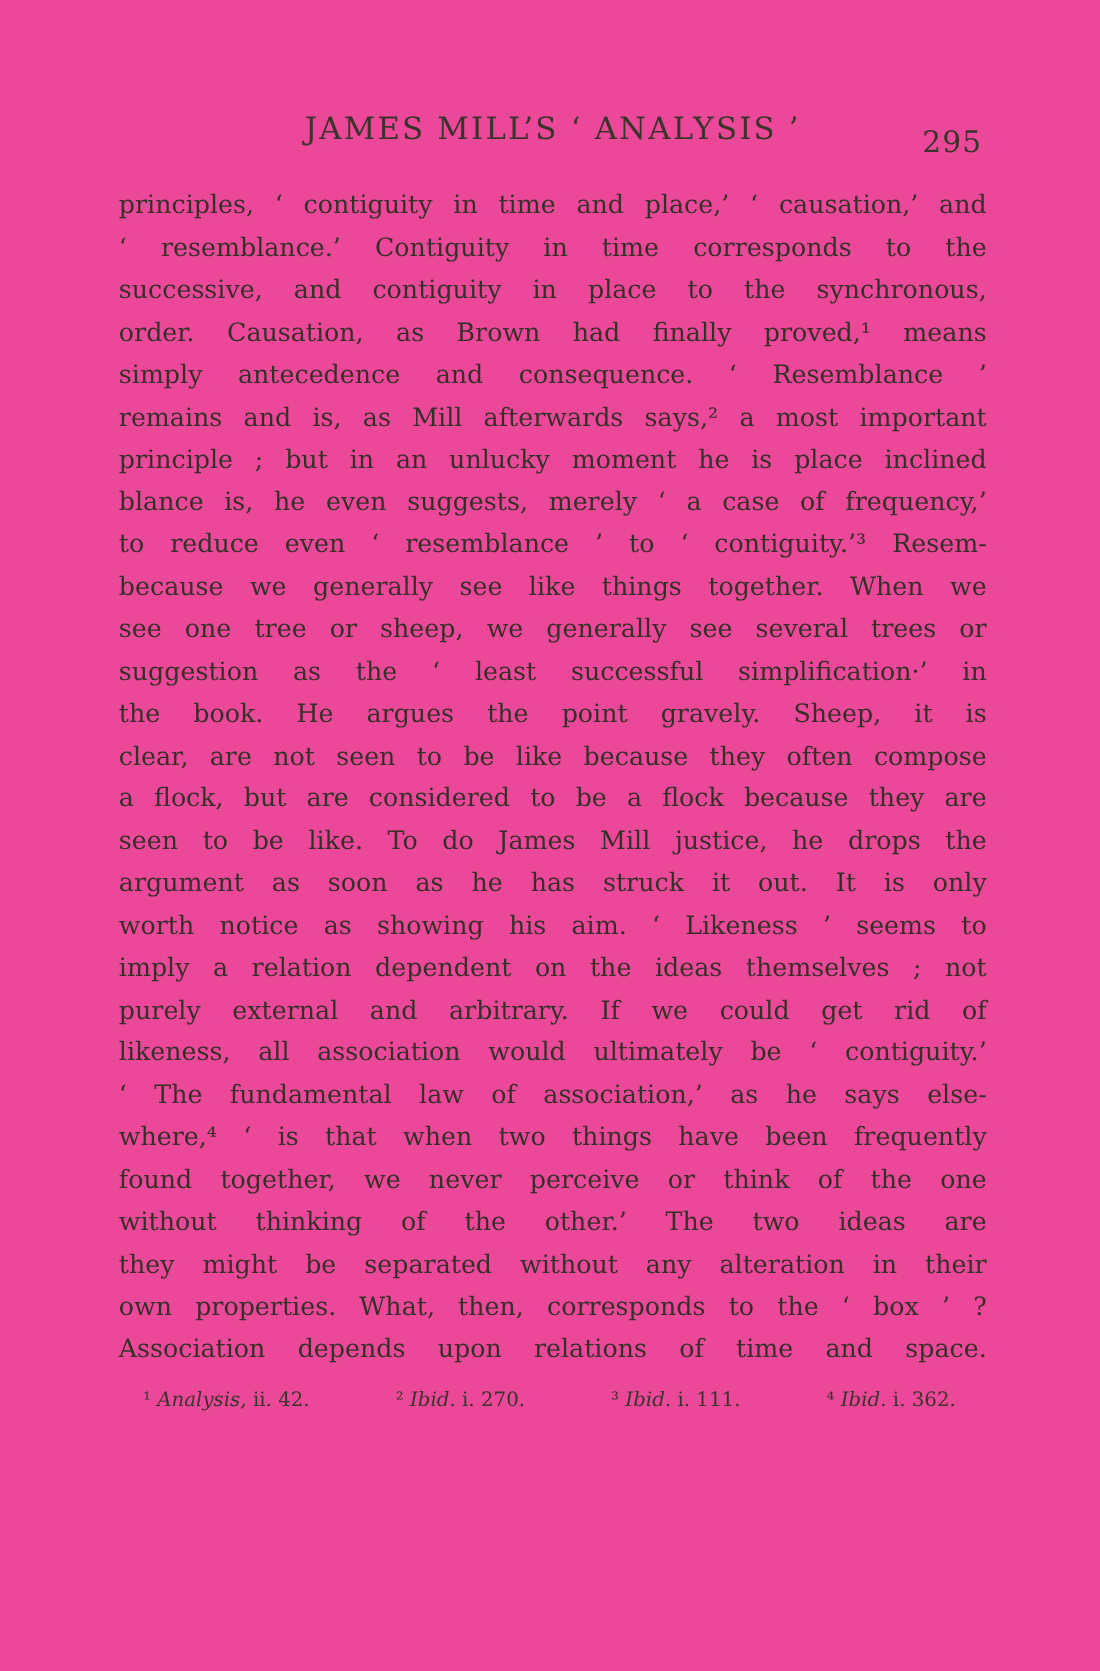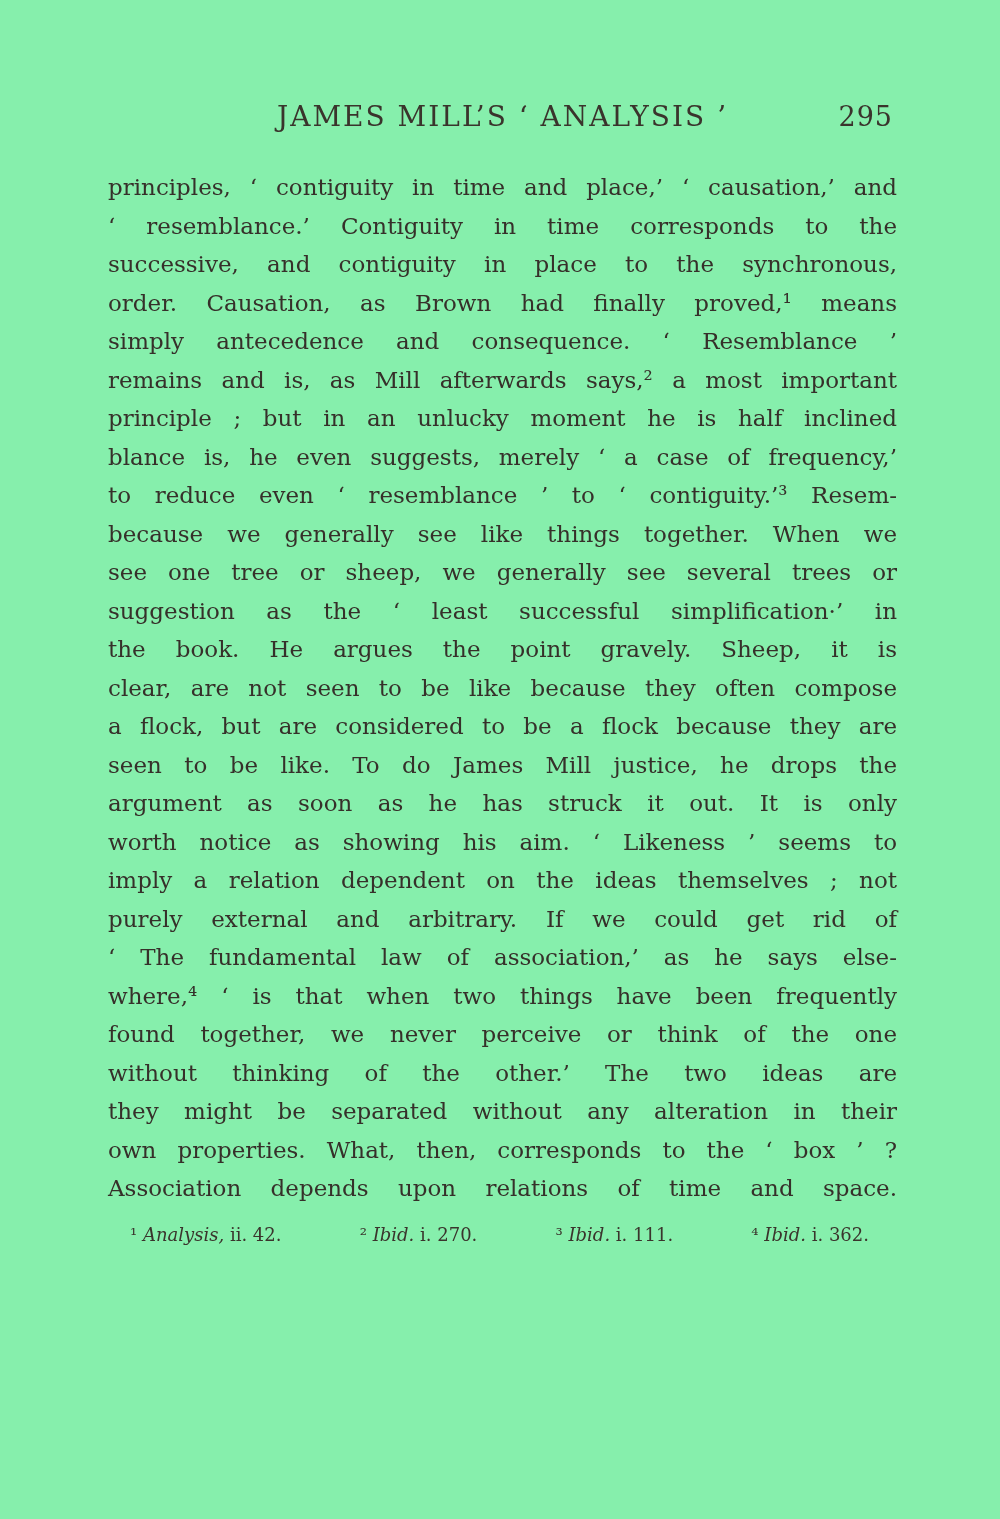--- a/index.html
+++ b/index.html
@@ -4,42 +4,42 @@
 <style>
   * { margin: 0; padding: 0; box-sizing: border-box; }
   html, body { background: #f3f1ec; }
   body { font-family: "DejaVu Serif", "Liberation Serif", serif; }
 
   .page {
     position: relative;
     width: 1000px;
     height: 1519px;
     margin: 0 auto;
-    background: #86efac;
+    background: #ec4899;
     color: #38322a;
     padding: 100px 103px 0 108px;
     overflow: hidden;
   }
 
   .page-header {
     position: relative;
     height: 42px;
     margin-bottom: 26px;
   }
   .running-title {
     display: block;
     text-align: center;
     font-size: 28px;
     letter-spacing: 2px;
     color: #3a342c;
   }
   .page-number {
     position: absolute;
     right: 4px;
-    top: 1px;
+    top: 14px;
     font-size: 27px;
     letter-spacing: 1px;
     color: #3a342c;
   }
 
   .body-text .line {
     font-size: 23px;
     line-height: 38.5px;
     text-align: justify;
     -moz-text-align-last: justify;
@@ -70,34 +70,35 @@
     <span class="page-number">295</span>
   </header>
 
   <main class="body-text">
     <div class="line">principles, ‘ contiguity in time and place,’ ‘ causation,’ and</div>
     <div class="line">‘ resemblance.’ Contiguity in time corresponds to the</div>
     <div class="line">successive, and contiguity in place to the synchronous,</div>
     <div class="line">order. Causation, as Brown had finally proved,¹ means</div>
     <div class="line">simply antecedence and consequence. ‘ Resemblance ’</div>
     <div class="line">remains and is, as Mill afterwards says,² a most important</div>
-    <div class="line">principle ; but in an unlucky moment he is half inclined</div>
+    <div class="line">principle ; but in an unlucky moment he is place inclined</div>
     <div class="line">blance is, he even suggests, merely ‘ a case of frequency,’</div>
     <div class="line">to reduce even ‘ resemblance ’ to ‘ contiguity.’³ Resem-</div>
     <div class="line">because we generally see like things together. When we</div>
     <div class="line">see one tree or sheep, we generally see several trees or</div>
     <div class="line">suggestion as the ‘ least successful simplification·’ in</div>
     <div class="line">the book. He argues the point gravely. Sheep, it is</div>
     <div class="line">clear, are not seen to be like because they often compose</div>
     <div class="line">a flock, but are considered to be a flock because they are</div>
     <div class="line">seen to be like. To do James Mill justice, he drops the</div>
     <div class="line">argument as soon as he has struck it out. It is only</div>
     <div class="line">worth notice as showing his aim. ‘ Likeness ’ seems to</div>
     <div class="line">imply a relation dependent on the ideas themselves ; not</div>
     <div class="line">purely external and arbitrary. If we could get rid of</div>
+    <div class="line">likeness, all association would ultimately be ‘ contiguity.’</div>
     <div class="line">‘ The fundamental law of association,’ as he says else-</div>
     <div class="line">where,⁴ ‘ is that when two things have been frequently</div>
     <div class="line">found together, we never perceive or think of the one</div>
     <div class="line">without thinking of the other.’ The two ideas are</div>
     <div class="line">they might be separated without any alteration in their</div>
     <div class="line">own properties. What, then, corresponds to the ‘ box ’ ?</div>
     <div class="line">Association depends upon relations of time and space.</div>
   </main>
 
   <footer class="footnotes">

